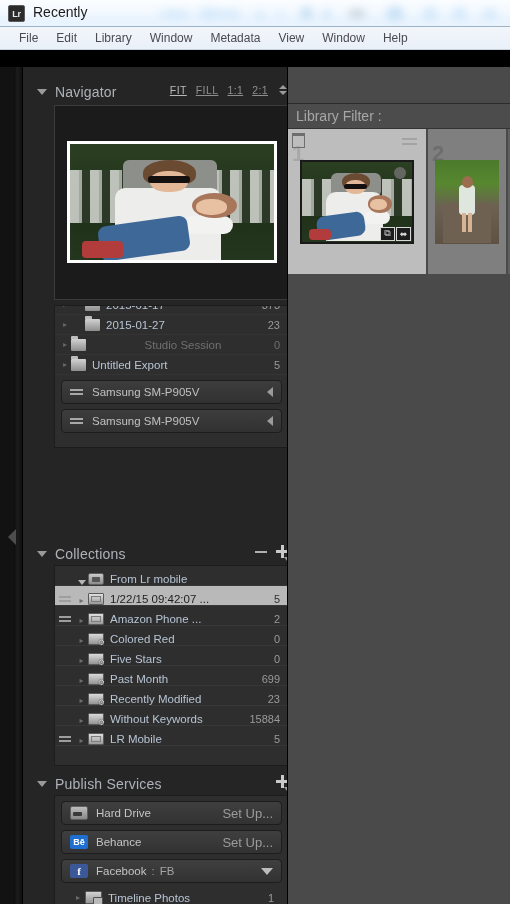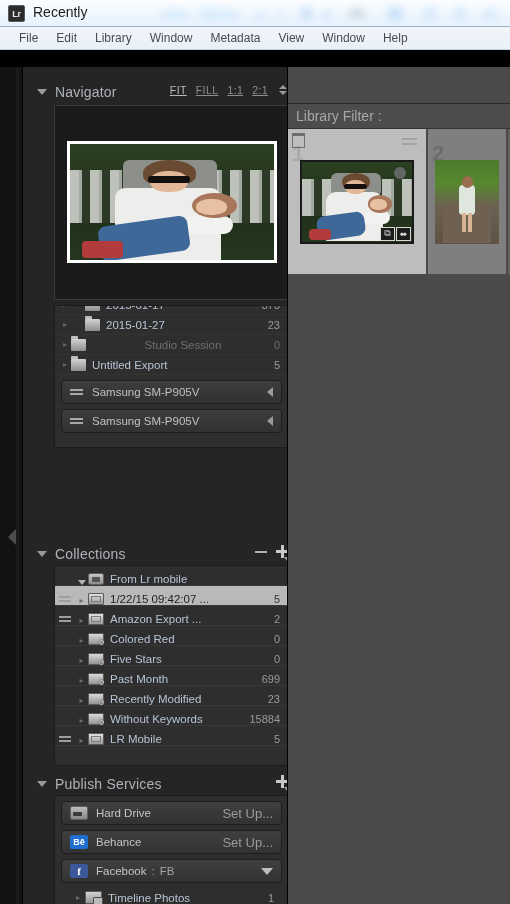--- a/index.html
+++ b/index.html
@@ -416,21 +416,21 @@
           <span class="disc2">▸</span>
           <span class="cbox-ico"></span>
           <span class="cname">1/22/15 09:42:07 ...</span>
           <span class="ccnt">5</span>
         </div>
 
         <div class="crow">
           <span class="arrowcol"><i class="arr"></i></span>
           <span class="disc2">▸</span>
           <span class="cbox-ico"></span>
-          <span class="cname">Amazon Export ...</span>
+          <span class="cname">Amazon Phone ...</span>
           <span class="ccnt">2</span>
         </div>
 
 
         <div class="crow">
           <span class="arrowcol"></span>
           <span class="disc2">▸</span>
           <span class="csmart-ico"></span>
           <span class="cname">Colored Red</span>
           <span class="ccnt">0</span>

